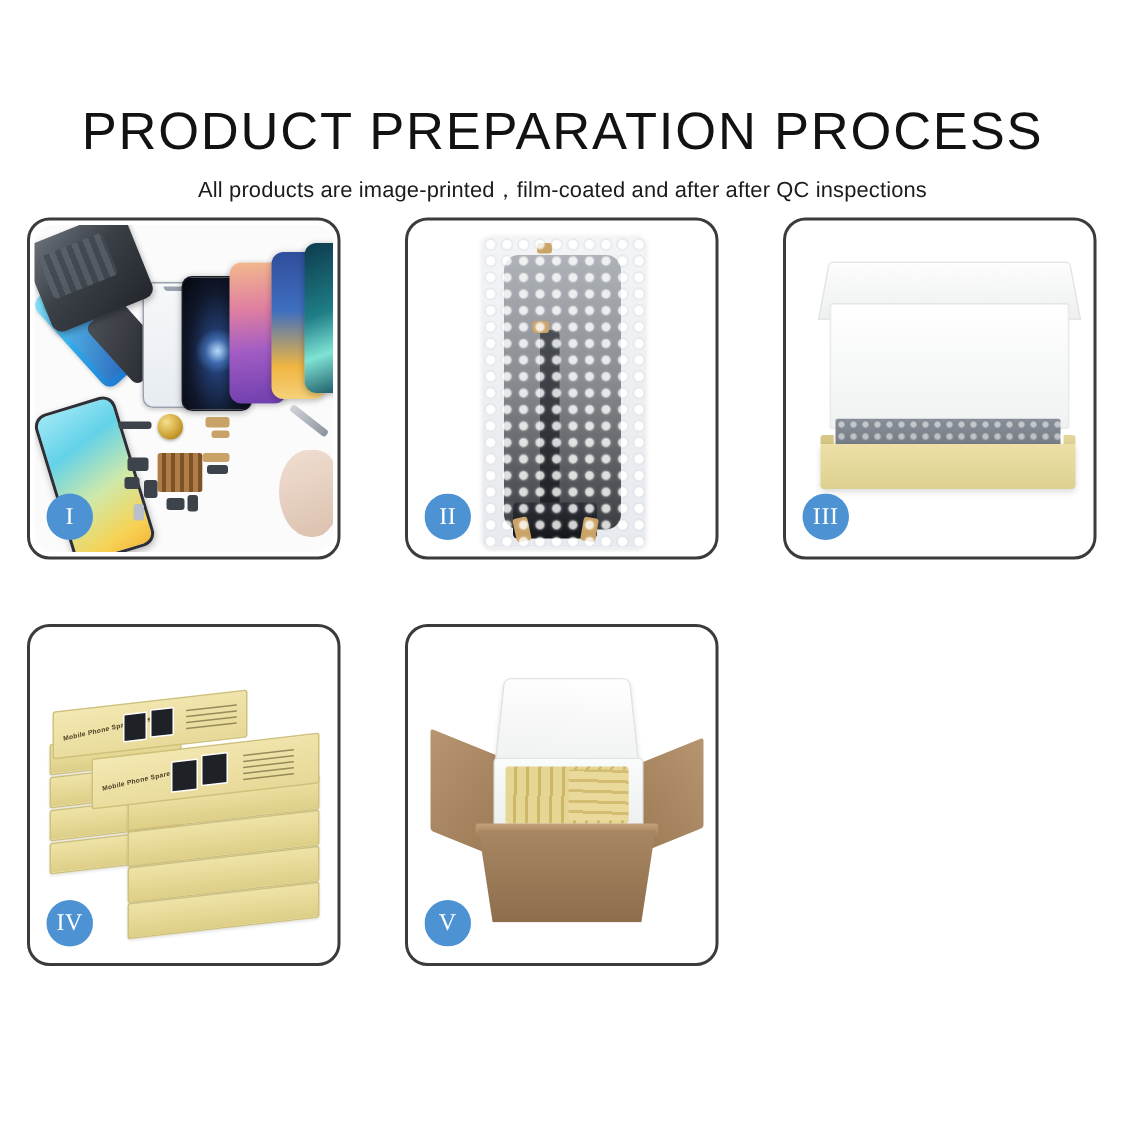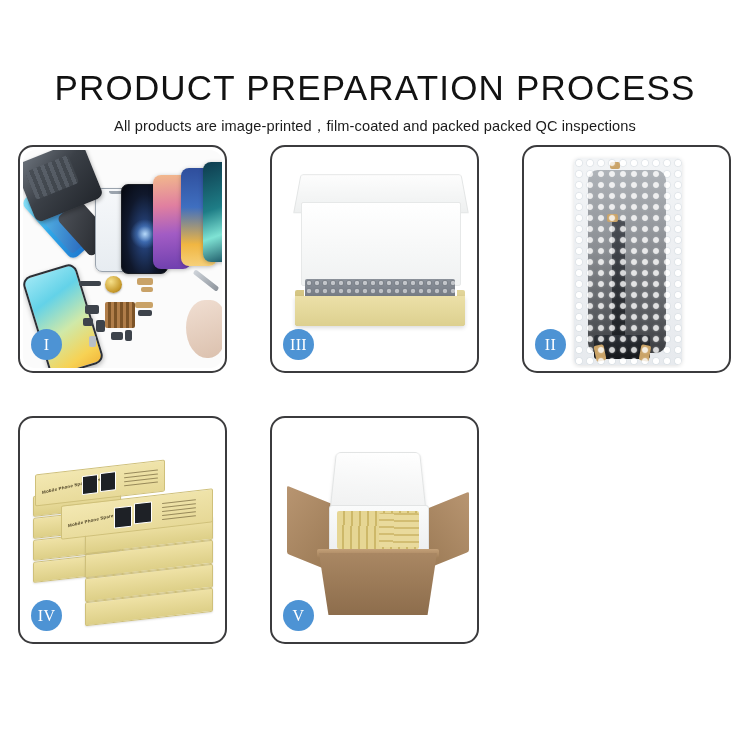--- a/index.html
+++ b/index.html
@@ -333,21 +333,21 @@
   }
   .c-tape{position:absolute;background:#8f7048;opacity:.75;border-radius:1px;}
 </style>
 </head>
 <body>
 
 <div class="page">
 
   <div class="header">
     <div class="title">PRODUCT PREPARATION PROCESS</div>
-    <div class="subtitle">All products are image-printed，film-coated and packed packed QC inspections</div>
+    <div class="subtitle">All products are image-printed，film-coated and after after QC inspections</div>
   </div>
 
   <div class="grid">
 
     <div class="panel">
       <div class="photo p1">
         <div class="ph ph-blue">
             <div class="ph-blue-in"></div>
           </div>
         <div class="ph ph-dark-back"></div>
@@ -375,45 +375,45 @@
         <div class="part tan" style="left:112px;top:152px;width:18px;height:6px;"></div>
         <div class="part" style="left:115px;top:160px;width:14px;height:6px;"></div>
         <div class="tool"></div>
         <div class="chassis"></div>
         <div class="hand"></div>
       </div>
       <div class="badge">I</div>
     </div>
 
     <div class="panel">
-      <div class="photo p3">
-        <div class="box3-lid"></div>
-        <div class="box3-foam"></div>
-        <div class="box3-fill"></div>
-        <div class="box3-left"></div>
-        <div class="box3-right"></div>
-        <div class="box3-front"></div>
-      </div>
-      <div class="badge">III</div>
-    </div>
-
-    <div class="panel">
       <div class="photo p2">
         <div class="bubblewrap">
           <div class="inner-part"></div>
           <div class="flex-strip"></div>
           <div class="connector"></div>
           <div class="tape" style="left:36px;top:4px;width:10px;height:7px;"></div>
           <div class="tape" style="left:33px;top:56px;width:11px;height:8px;"></div>
           <div class="tape" style="left:21px;bottom:4px;width:10px;height:16px;transform:rotate(-12deg);"></div>
           <div class="tape" style="left:66px;bottom:4px;width:10px;height:16px;transform:rotate(10deg);"></div>
           <div class="bub-overlay"></div>
         </div>
       </div>
       <div class="badge">II</div>
+    </div>
+
+    <div class="panel">
+      <div class="photo p3">
+        <div class="box3-lid"></div>
+        <div class="box3-foam"></div>
+        <div class="box3-fill"></div>
+        <div class="box3-left"></div>
+        <div class="box3-right"></div>
+        <div class="box3-front"></div>
+      </div>
+      <div class="badge">III</div>
     </div>
 
     <div class="panel">
       <div class="photo p4">
         <div class="stackwrap">
 
           <div class="sbox" style="left:6px;top:54px;width:86px;height:19px;transform:skewY(-6.5deg);"></div>
           <div class="sbox" style="left:6px;top:76px;width:86px;height:19px;transform:skewY(-6.5deg);"></div>
           <div class="sbox" style="left:6px;top:98px;width:86px;height:19px;transform:skewY(-6.5deg);"></div>
           <div class="sbox" style="left:6px;top:120px;width:86px;height:19px;transform:skewY(-6.5deg);"></div>

